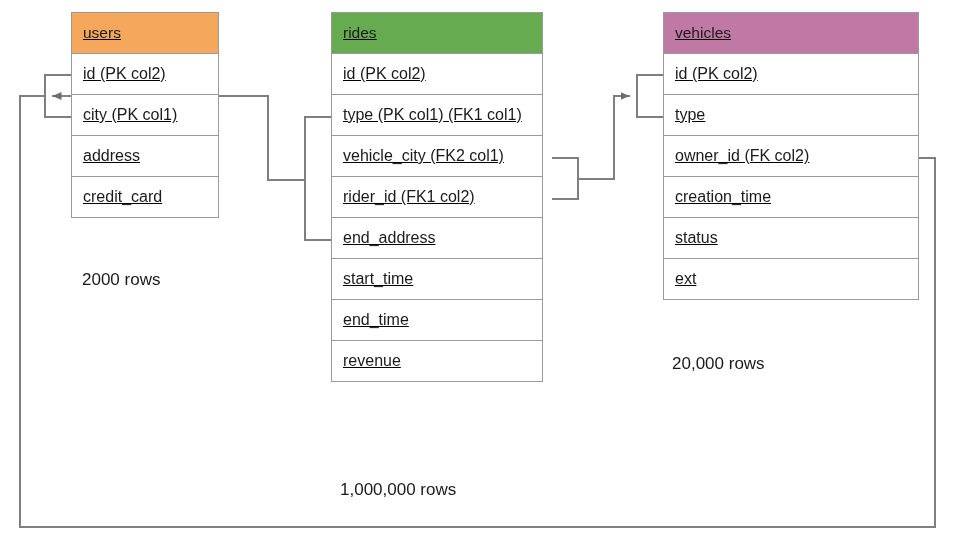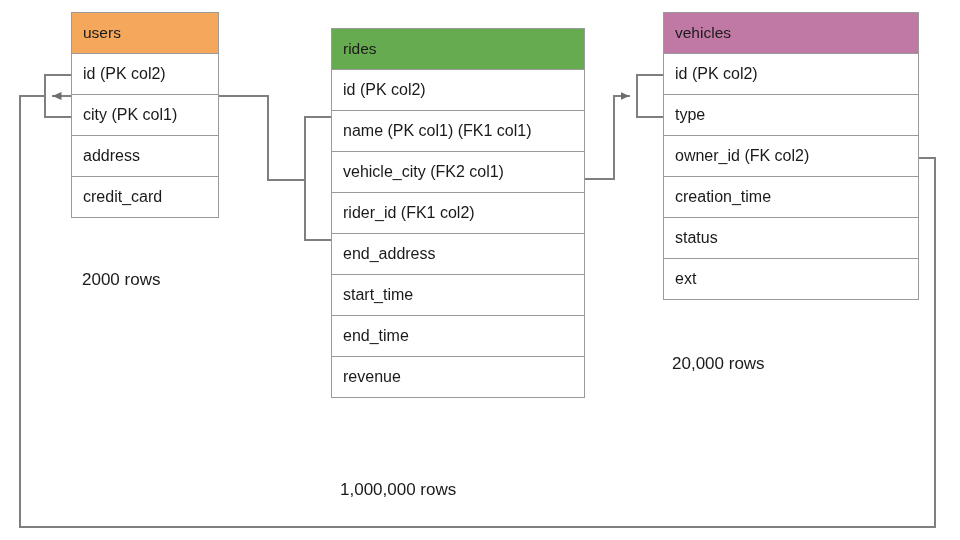--- a/index.html
+++ b/index.html
@@ -20,20 +20,21 @@
     left: 0;
     top: 0;
     width: 960px;
     height: 540px;
     pointer-events: none;
   }
   .entity {
     position: absolute;
     box-sizing: border-box;
     background: #ffffff;
+    text-decoration: underline;
   }
   .entity-header {
     box-sizing: border-box;
     border: 1px solid #9a9a9a;
     height: 42px;
     line-height: 40px;
     padding: 0 0 0 11px;
     font-size: 15.5px;
     color: #1a1a1a;
     white-space: nowrap;
@@ -94,24 +95,24 @@
 
   <div class="entity" style="left:71px; top:12px; width:148px;">
     <div class="entity-header" style="background:#f5a85c;">users</div>
     <div class="field-row">id (PK col2)</div>
     <div class="field-row">city (PK col1)</div>
     <div class="field-row">address</div>
     <div class="field-row">credit_card</div>
   </div>
   <div class="row-count" style="left:82px; top:270px;">2000 rows</div>
 
-  <div class="entity" style="left:331px; top:12px; width:254px;margin-top:16px;">
+  <div class="entity" style="left:331px; top:12px; width:212px;">
     <div class="entity-header" style="background:#67ab51;">rides</div>
     <div class="field-row">id (PK col2)</div>
-    <div class="field-row">name (PK col1) (FK1 col1)</div>
+    <div class="field-row">type (PK col1) (FK1 col1)</div>
     <div class="field-row">vehicle_city (FK2 col1)</div>
     <div class="field-row">rider_id (FK1 col2)</div>
     <div class="field-row">end_address</div>
     <div class="field-row">start_time</div>
     <div class="field-row">end_time</div>
     <div class="field-row">revenue</div>
   </div>
   <div class="row-count" style="left:340px; top:480px;">1,000,000 rows</div>
 
   <div class="entity" style="left:663px; top:12px; width:256px;">

